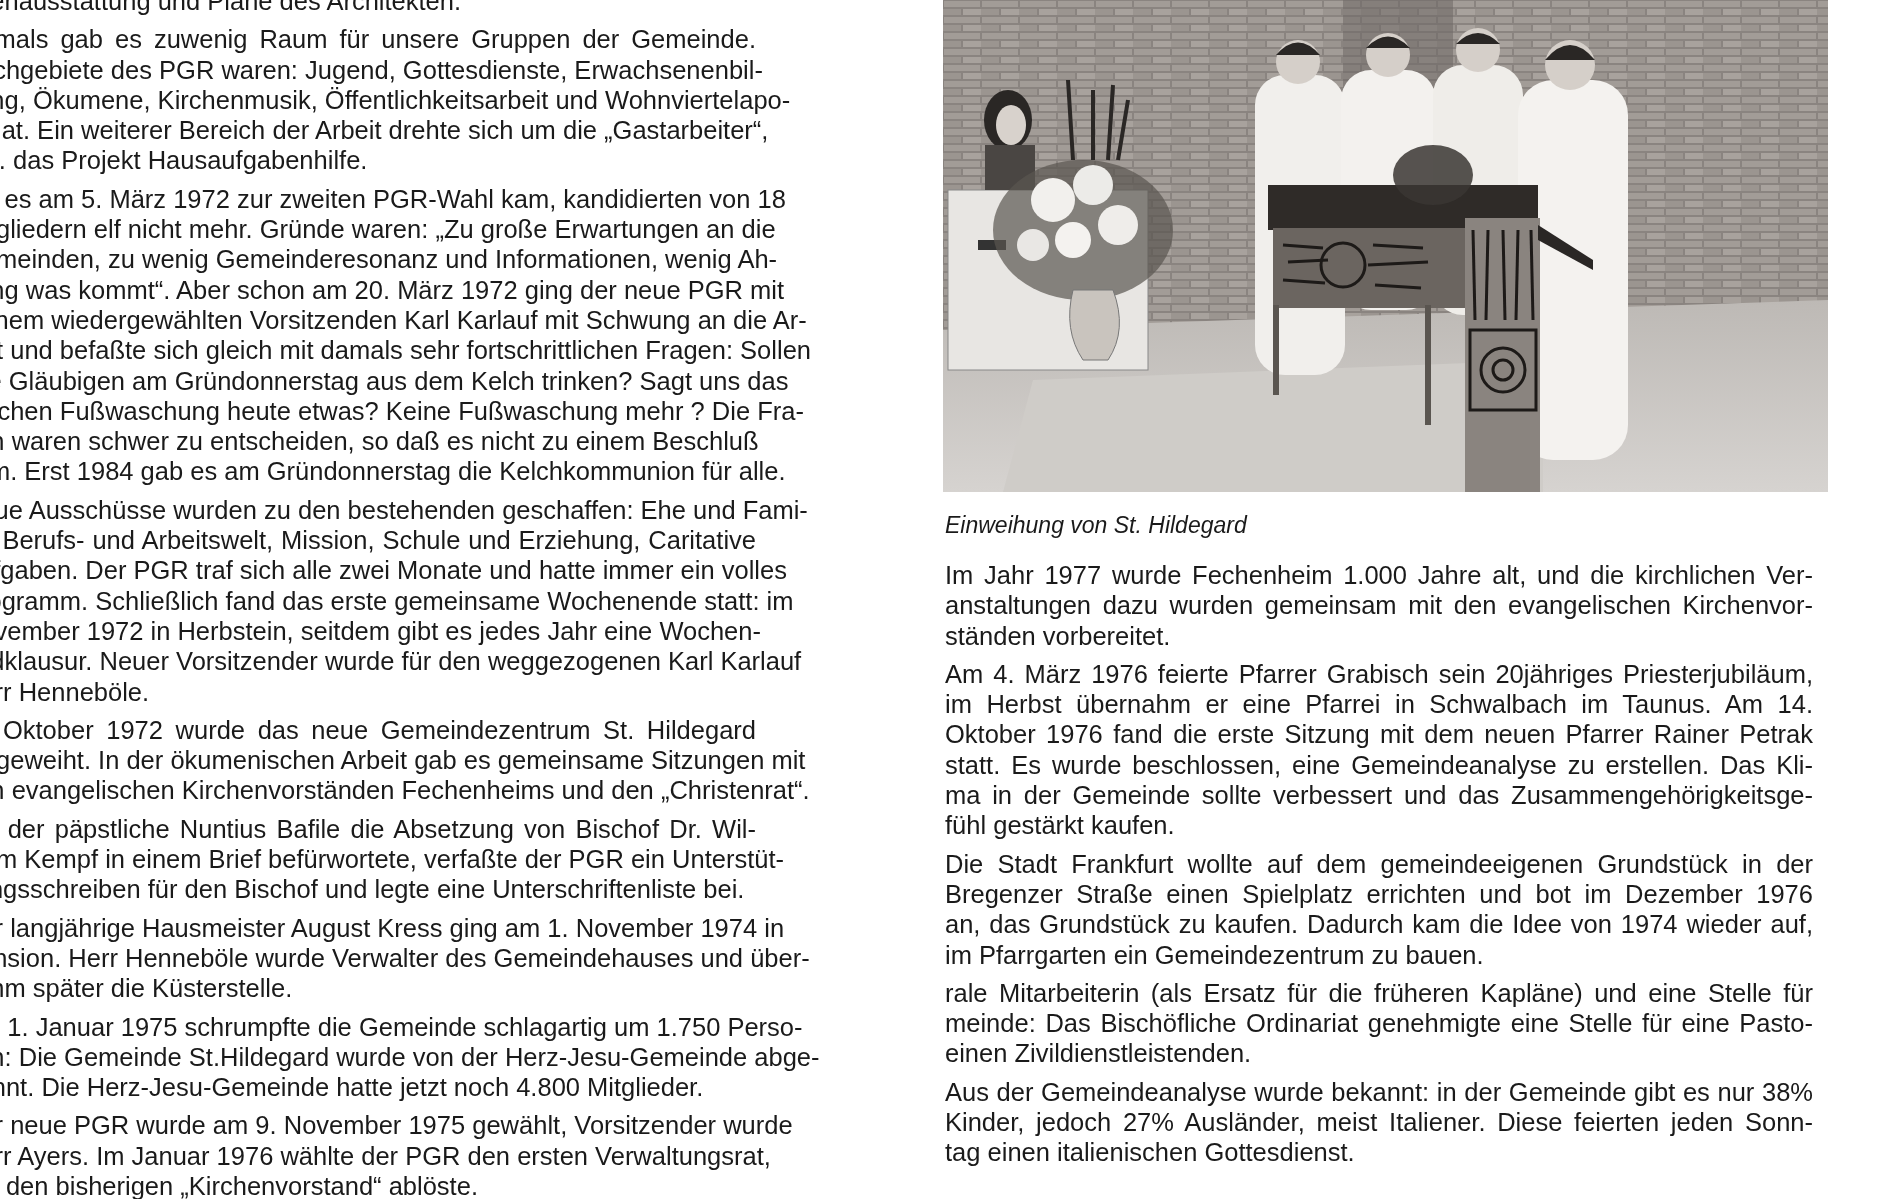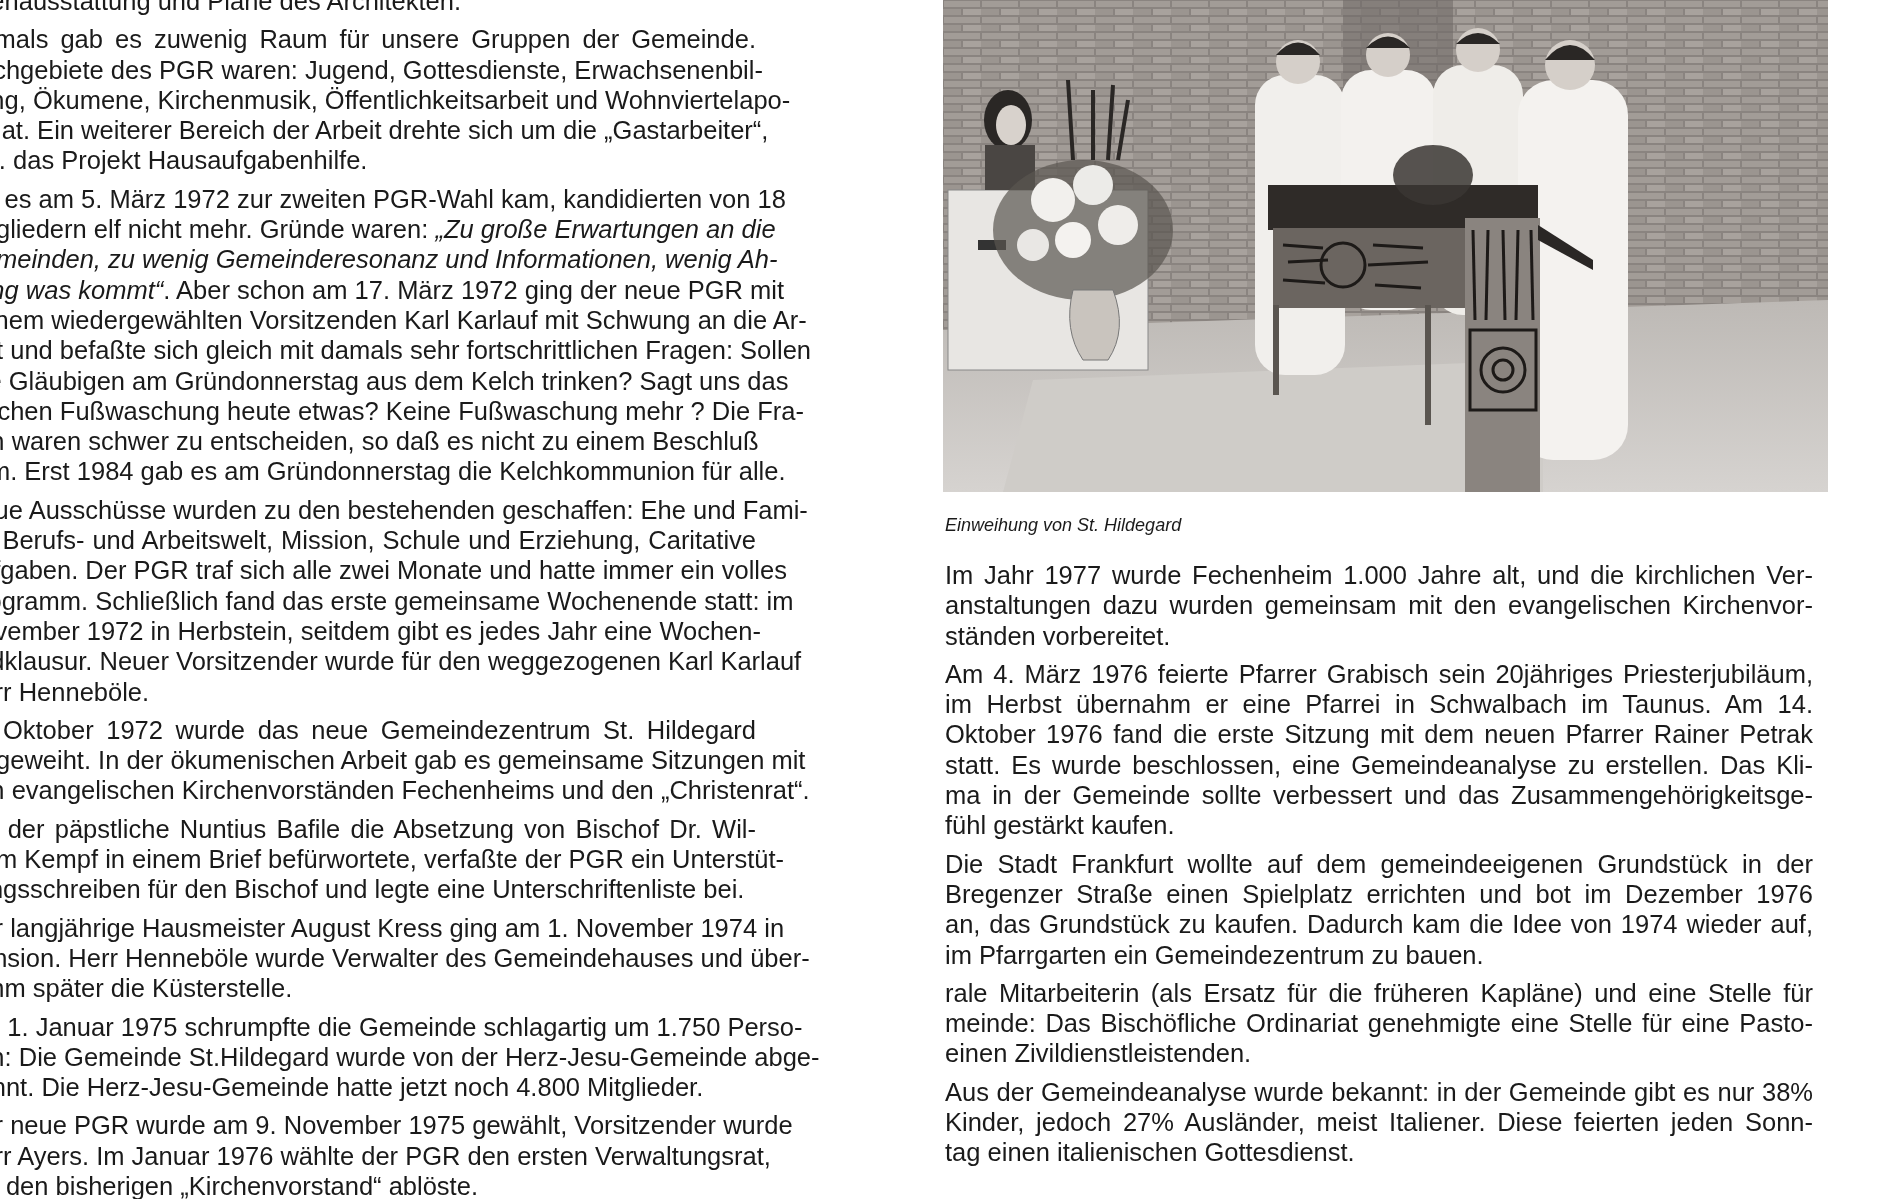--- a/index.html
+++ b/index.html
@@ -10,49 +10,49 @@
   }
   .col { position: absolute; }
   #left-col { left: -38px; top: -14px; width: 794px; }
   #right-col { left: 945px; top: 0; width: 868px; }
   .para { margin: 0 0 8px 0; }
   .line {
     display: block; font-size: 25.5px; line-height: 30.3px; height: 30.3px;
     white-space: nowrap; text-align: justify; text-align-last: justify;
   }
   .line.last { text-align-last: left; }
-  .line .it { font-style: italic; }
+  .line .it { }
   .photo {
     position: relative; width: 885px; height: 492px; margin-left: -2px;
     background: #9a9590; overflow: hidden;
   }
   .photo svg { display: block; }
   .caption {
-    margin: 18px 0 20px 0; font-size: 18px; line-height: 30px; font-style: italic;
+    margin: 18px 0 20px 0; font-size: 23px; line-height: 30px; font-style: italic;
   }
 </style>
 </head>
 <body>
 
 <div id="left-col" class="col">
     <div class="para">
       <span class="line last">nnenausstattung und Pläne des Architekten.</span>
     </div>
     <div class="para">
       <span class="line">Damals gab es zuwenig Raum für unsere Gruppen der Gemeinde.</span>
       <span class="line">Sachgebiete des PGR waren: Jugend, Gottesdienste, Erwachsenenbil-</span>
       <span class="line">dung, Ökumene, Kirchenmusik, Öffentlichkeitsarbeit und Wohnviertelapo-</span>
       <span class="line">stolat. Ein weiterer Bereich der Arbeit drehte sich um die „Gastarbeiter“,</span>
       <span class="line last">z.B. das Projekt Hausaufgabenhilfe.</span>
     </div>
     <div class="para">
       <span class="line">Als es am 5. März 1972 zur zweiten PGR-Wahl kam, kandidierten von 18</span>
       <span class="line"><span>Mitgliedern elf nicht mehr. Gründe waren: </span><span class="it">„Zu große Erwartungen an die</span></span>
       <span class="line"><span class="it">Gemeinden, zu wenig Gemeinderesonanz und Informationen, wenig Ah-</span></span>
-      <span class="line"><span class="it">nung was kommt“</span><span>. Aber schon am 17. März 1972 ging der neue PGR mit</span></span>
+      <span class="line"><span class="it">nung was kommt“</span><span>. Aber schon am 20. März 1972 ging der neue PGR mit</span></span>
       <span class="line">seinem wiedergewählten Vorsitzenden Karl Karlauf mit Schwung an die Ar-</span>
       <span class="line">beit und befaßte sich gleich mit damals sehr fortschrittlichen Fragen: Sollen</span>
       <span class="line">alle Gläubigen am Gründonnerstag aus dem Kelch trinken? Sagt uns das</span>
       <span class="line">Zeichen Fußwaschung heute etwas? Keine Fußwaschung mehr ? Die Fra-</span>
       <span class="line">gen waren schwer zu entscheiden, so daß es nicht zu einem Beschluß</span>
       <span class="line last">kam. Erst 1984 gab es am Gründonnerstag die Kelchkommunion für alle.</span>
     </div>
     <div class="para">
       <span class="line">Neue Ausschüsse wurden zu den bestehenden geschaffen: Ehe und Fami-</span>
       <span class="line">lie, Berufs- und Arbeitswelt, Mission, Schule und Erziehung, Caritative</span>

